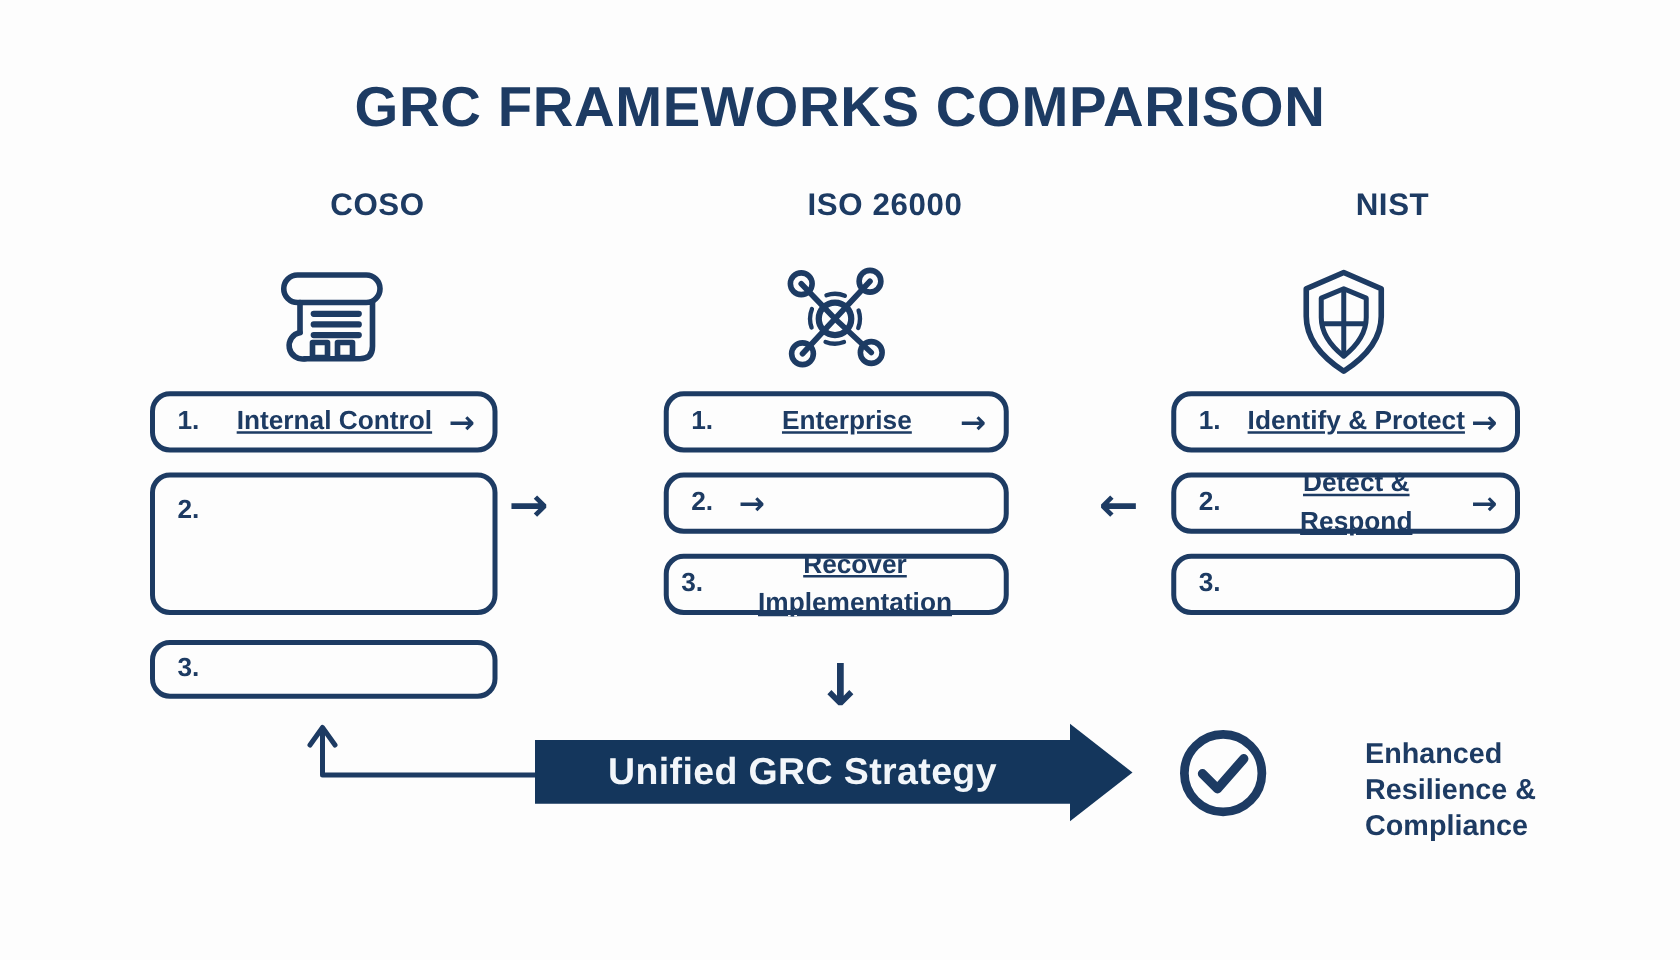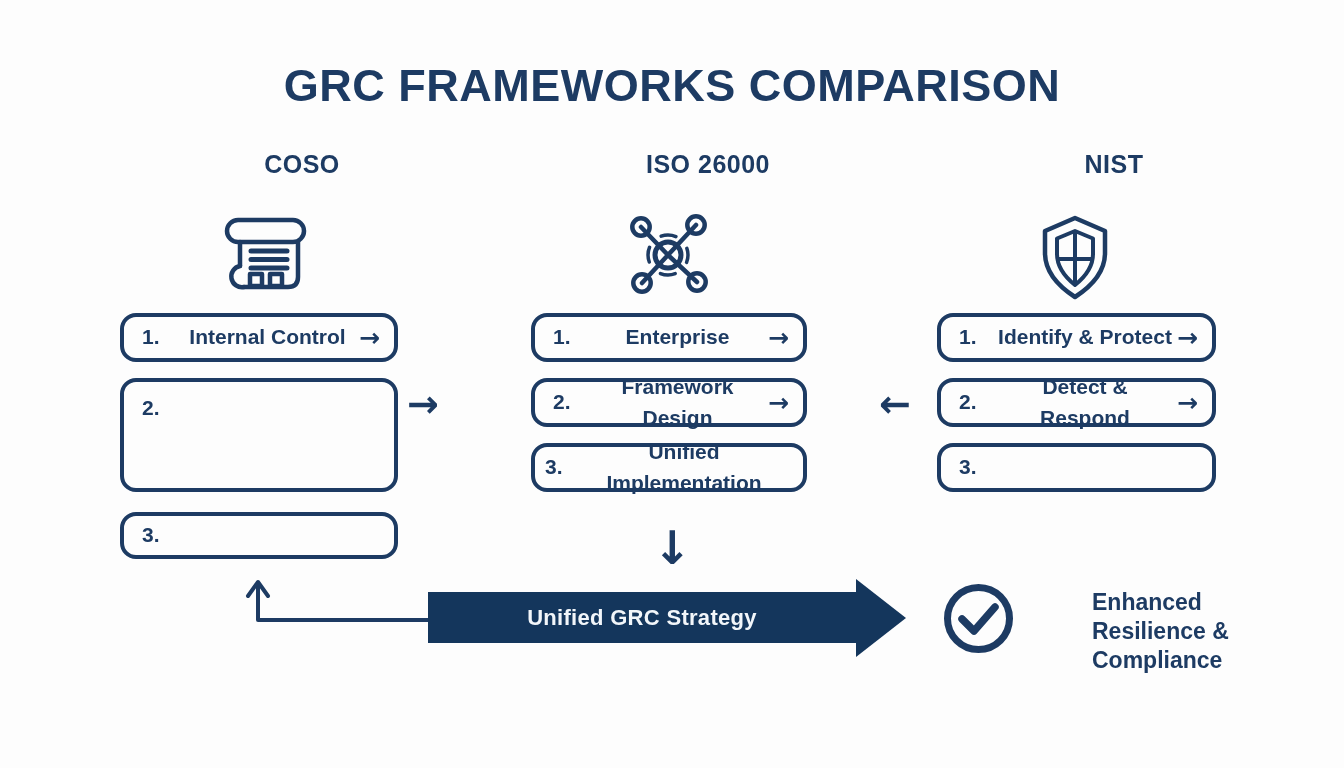--- a/index.html
+++ b/index.html
@@ -39,21 +39,21 @@
   .fw-box{
     position:absolute;box-sizing:border-box;
     border:4px solid var(--navy);border-radius:16px;
     display:flex;align-items:center;
     padding:0 14px 0 18px;
     font-size:21px;font-weight:700;
     background:transparent;
   }
   .fw-box.tall{align-items:flex-start;padding-top:11px;}
   .fw-num{min-width:36px;line-height:1.45;}
-  .fw-label{flex:1;text-align:center;white-space:pre-line;line-height:1.45;}
+  .fw-label{flex:1;text-align:center;white-space:pre-line;line-height:1.45;text-decoration:underline;}
   .fw-arrow{
     font-family:"DejaVu Sans",sans-serif;
     font-size:25px;font-weight:700;margin-left:2px;
   }
   .flow-arrow{
     position:absolute;
     font-family:"DejaVu Sans",sans-serif;
     font-size:38px;font-weight:700;color:var(--navy);
     line-height:1;
   }
@@ -66,21 +66,21 @@
     display:flex;align-items:center;justify-content:center;
   }
   .banner::after{
     content:"";position:absolute;left:100%;top:50%;
     transform:translateY(-50%);
     border-top:39px solid transparent;
     border-bottom:39px solid transparent;
     border-left:50px solid var(--banner);
   }
   .banner-label{
-    color:var(--light);font-size:22px;font-weight:700;letter-spacing:.3px;
+    color:var(--light);font-size:30px;font-weight:700;letter-spacing:.3px;
     white-space:nowrap;
   }
   .outcome-label{
     position:absolute;left:1092px;top:588px;width:190px;
     font-size:23px;font-weight:700;line-height:29px;
     white-space:pre-line;color:var(--navy);
   }
 </style>
 </head>
 <body>
@@ -131,26 +131,25 @@
     <span class="fw-num">3.</span>
   </div>
 
   <div class="fw-box" style="left:531px;top:313px;width:276px;height:49px;">
     <span class="fw-num">1.</span>
     <span class="fw-label">Enterprise</span>
     <span class="fw-arrow">→</span>
   </div>
   <div class="fw-box" style="left:531px;top:378px;width:276px;height:49px;">
     <span class="fw-num">2.</span>
-    <span class="fw-label">Framework Design</span>
     <span class="fw-arrow">→</span>
   </div>
   <div class="fw-box" style="left:531px;top:443px;width:276px;height:49px;padding:0 10px;">
     <span class="fw-num" style="min-width:30px;">3.</span>
-    <span class="fw-label">Unified Implementation</span>
+    <span class="fw-label">Recover Implementation</span>
   </div>
 
   <div class="fw-box" style="left:937px;top:313px;width:279px;height:49px;">
     <span class="fw-num">1.</span>
     <span class="fw-label">Identify &amp; Protect</span>
     <span class="fw-arrow">→</span>
   </div>
   <div class="fw-box" style="left:937px;top:378px;width:279px;height:49px;">
     <span class="fw-num">2.</span>
     <span class="fw-label">Detect &amp; Respond</span>

